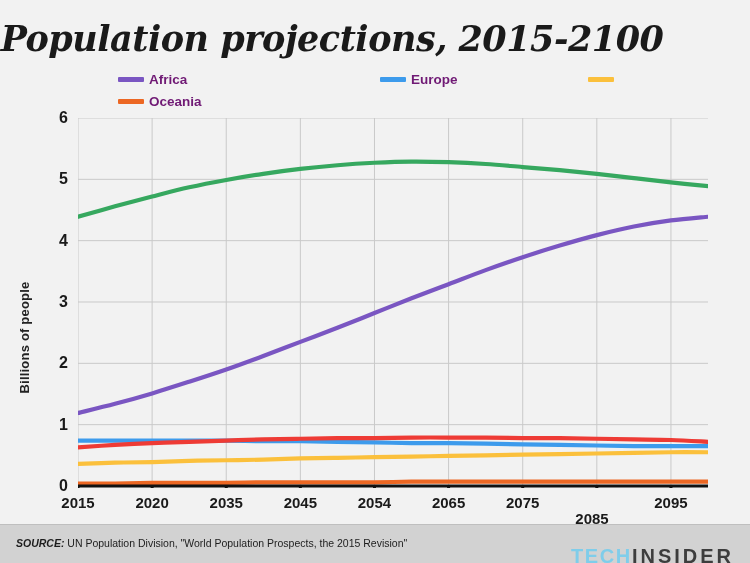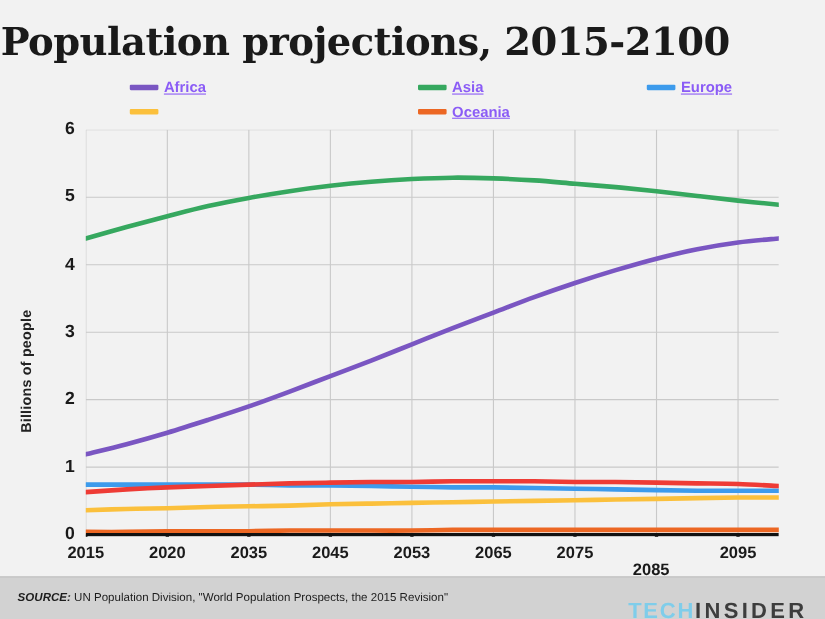--- a/index.html
+++ b/index.html
@@ -25,20 +25,21 @@
     top: 18px;
     left: 0;
     width: 664px;
     text-align: center;
     font-family: "DejaVu Serif", serif;
     font-weight: bold;
     font-size: 35px;
     letter-spacing: -0.5px;
     color: #1a1a1a;
     white-space: nowrap;
+    font-style: italic;
   }
   #legend {
     position: absolute;
     top: 68px;
     left: 118px;
     width: 640px;
     display: grid;
     grid-template-columns: 262px 208px 170px;
     grid-auto-rows: 22px;
     align-items: center;
@@ -50,23 +51,22 @@
   }
   .legend-swatch {
     width: 26px;
     height: 5px;
     border-radius: 1px;
     flex: none;
   }
   .legend-label {
     font-size: 13.5px;
     font-weight: 600;
-    color: #8b5cf6;
-    white-space: nowrap;
-    text-decoration: underline;
+    color: #701a75;
+    white-space: nowrap;
   }
   #plot-wrap {
     position: absolute;
     left: 0;
     top: 118px;
     width: 750px;
     height: 400px;
   }
   #y-axis-title {
     position: absolute;
@@ -150,24 +150,20 @@
 <body>
 
 <div id="page">
 
   <div id="chart-title">Population projections, 2015-2100</div>
 
   <div id="legend">
       <div class="legend-item">
         <span class="legend-swatch" style="background: rgb(122, 86, 194);"></span>
         <span class="legend-label">Africa</span>
-      </div>
-      <div class="legend-item">
-        <span class="legend-swatch" style="background: rgb(54, 168, 95);"></span>
-        <span class="legend-label">Asia</span>
       </div>
       <div class="legend-item">
         <span class="legend-swatch" style="background: rgb(61, 155, 236);"></span>
         <span class="legend-label">Europe</span>
       </div>
       <div class="legend-item">
         <span class="legend-swatch" style="background: rgb(251, 192, 60);"></span>
       </div>
       <div class="legend-item">
         <span class="legend-swatch" style="background: rgb(236, 103, 35);"></span>
@@ -184,21 +180,21 @@
         <div class="ytick-label" style="top: 184px;">3</div>
         <div class="ytick-label" style="top: 122.667px;">4</div>
         <div class="ytick-label" style="top: 61.3333px;">5</div>
         <div class="ytick-label" style="top: 0px;">6</div>
       </div>
     <div id="xtick-row">
         <div class="xtick-label" style="left: 78px;">2015</div>
         <div class="xtick-label" style="left: 152.118px;">2020</div>
         <div class="xtick-label" style="left: 226.235px;">2035</div>
         <div class="xtick-label" style="left: 300.353px;">2045</div>
-        <div class="xtick-label" style="left: 374.471px;">2053</div>
+        <div class="xtick-label" style="left: 374.471px;">2054</div>
         <div class="xtick-label" style="left: 448.588px;">2065</div>
         <div class="xtick-label" style="left: 522.706px;">2075</div>
         <div class="xtick-label" style="left: 592px; margin-top: 16px;">2085</div>
         <div class="xtick-label" style="left: 670.941px;">2095</div>
       </div>
     <svg id="plot-svg" width="630" height="370">
         <line x1="0" x2="630" y1="306.6666666666667" y2="306.6666666666667" stroke="#c9c9c9" stroke-width="1"></line>
         <line x1="0" x2="630" y1="245.33333333333334" y2="245.33333333333334" stroke="#c9c9c9" stroke-width="1"></line>
         <line x1="0" x2="630" y1="184" y2="184" stroke="#c9c9c9" stroke-width="1"></line>
         <line x1="0" x2="630" y1="122.66666666666669" y2="122.66666666666669" stroke="#c9c9c9" stroke-width="1"></line>

